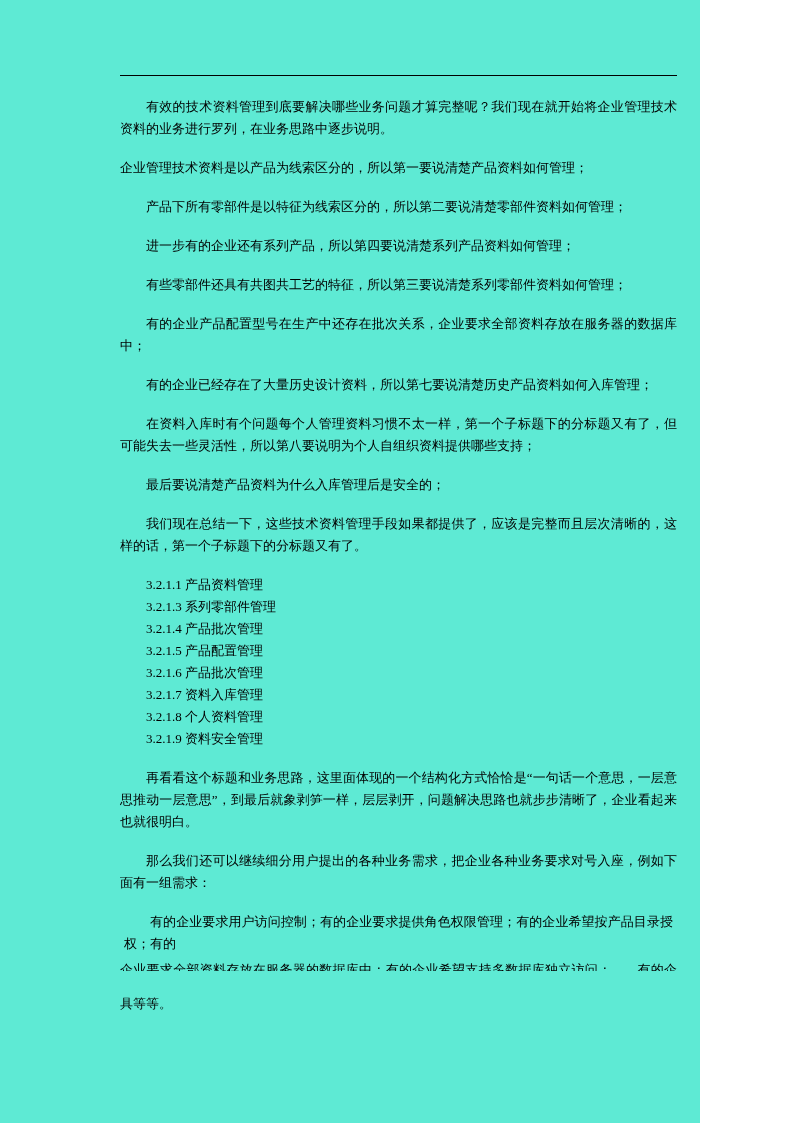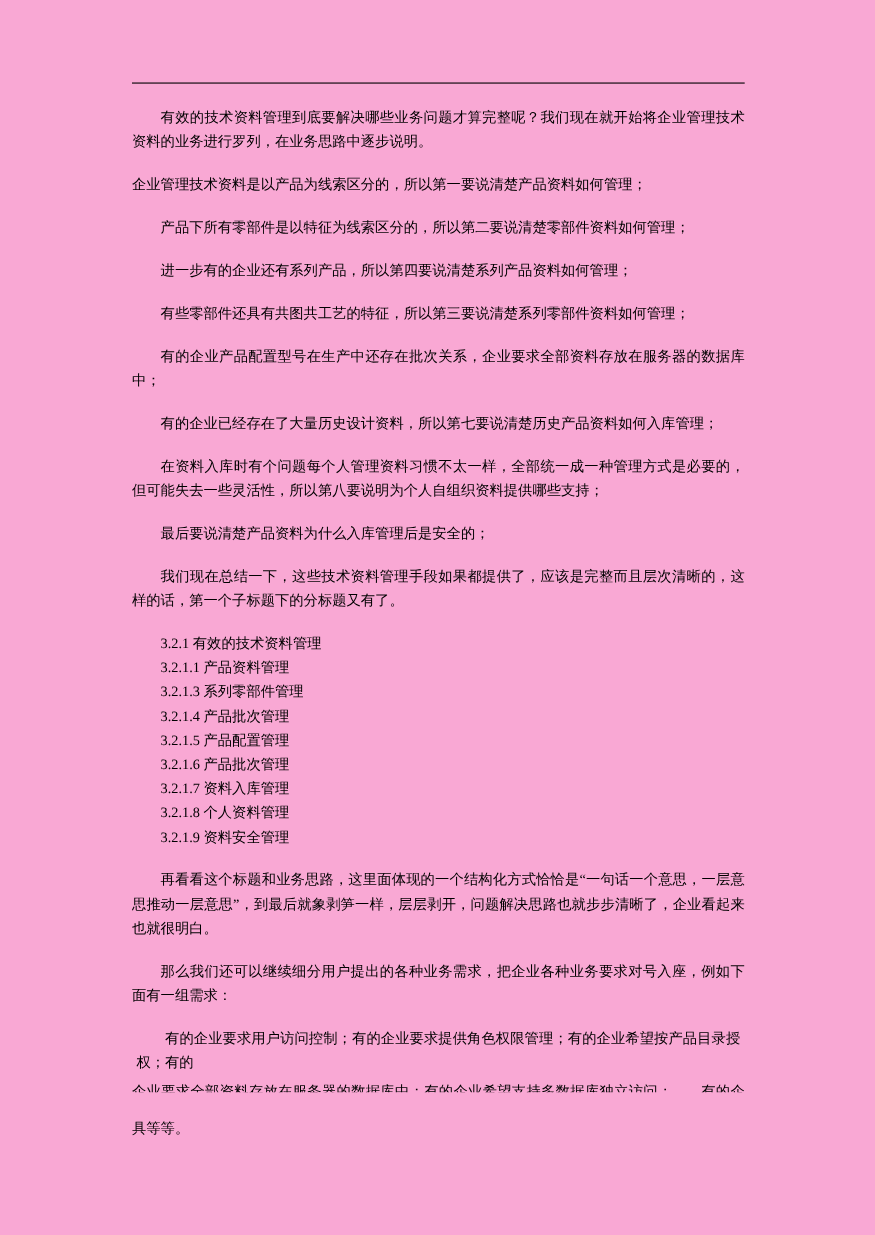--- a/index.html
+++ b/index.html
@@ -2,23 +2,23 @@
 <html><head>
 <meta charset="utf-8">
 <style>
   html, body {
     margin: 0;
     padding: 0;
     background: #ffffff;
   }
   .page {
     position: relative;
-    width: 795px;
+    width: 700px;
     height: 1123px;
-    background: #f9a8d4;
+    background: #5eead4;
     color: #000000;
     font-family: "Liberation Serif", "DejaVu Serif", serif;
     overflow: hidden;
   }
   .header-rule {
     position: absolute;
     left: 120px;
     top: 75px;
     width: 557px;
     border-top: 1px solid #000000;
@@ -73,26 +73,25 @@
   <div class="header-rule"></div>
   <div class="content">
 
     <p class="para first">有效的技术资料管理到底要解决哪些业务问题才算完整呢？我们现在就开始将企业管理技术资料的业务进行罗列，在业务思路中逐步说明。</p>
     <p class="para noindent">企业管理技术资料是以产品为线索区分的，所以第一要说清楚产品资料如何管理；</p>
     <p class="para">产品下所有零部件是以特征为线索区分的，所以第二要说清楚零部件资料如何管理；</p>
     <p class="para">进一步有的企业还有系列产品，所以第四要说清楚系列产品资料如何管理；</p>
     <p class="para">有些零部件还具有共图共工艺的特征，所以第三要说清楚系列零部件资料如何管理；</p>
     <p class="para">有的企业产品配置型号在生产中还存在批次关系，企业要求全部资料存放在服务器的数据库中；</p>
     <p class="para">有的企业已经存在了大量历史设计资料，所以第七要说清楚历史产品资料如何入库管理；</p>
-    <p class="para">在资料入库时有个问题每个人管理资料习惯不太一样，全部统一成一种管理方式是必要的，但可能失去一些灵活性，所以第八要说明为个人自组织资料提供哪些支持；</p>
+    <p class="para">在资料入库时有个问题每个人管理资料习惯不太一样，第一个子标题下的分标题又有了，但可能失去一些灵活性，所以第八要说明为个人自组织资料提供哪些支持；</p>
     <p class="para">最后要说清楚产品资料为什么入库管理后是安全的；</p>
     <p class="para">我们现在总结一下，这些技术资料管理手段如果都提供了，应该是完整而且层次清晰的，这样的话，第一个子标题下的分标题又有了。</p>
 
     <div class="toc">
-      <div class="toc-line">3.2.1 有效的技术资料管理</div>
       <div class="toc-line">3.2.1.1 产品资料管理</div>
       <div class="toc-line">3.2.1.3 系列零部件管理</div>
       <div class="toc-line">3.2.1.4 产品批次管理</div>
       <div class="toc-line">3.2.1.5 产品配置管理</div>
       <div class="toc-line">3.2.1.6 产品批次管理</div>
       <div class="toc-line">3.2.1.7 资料入库管理</div>
       <div class="toc-line">3.2.1.8 个人资料管理</div>
       <div class="toc-line">3.2.1.9 资料安全管理</div>
     </div>
 

